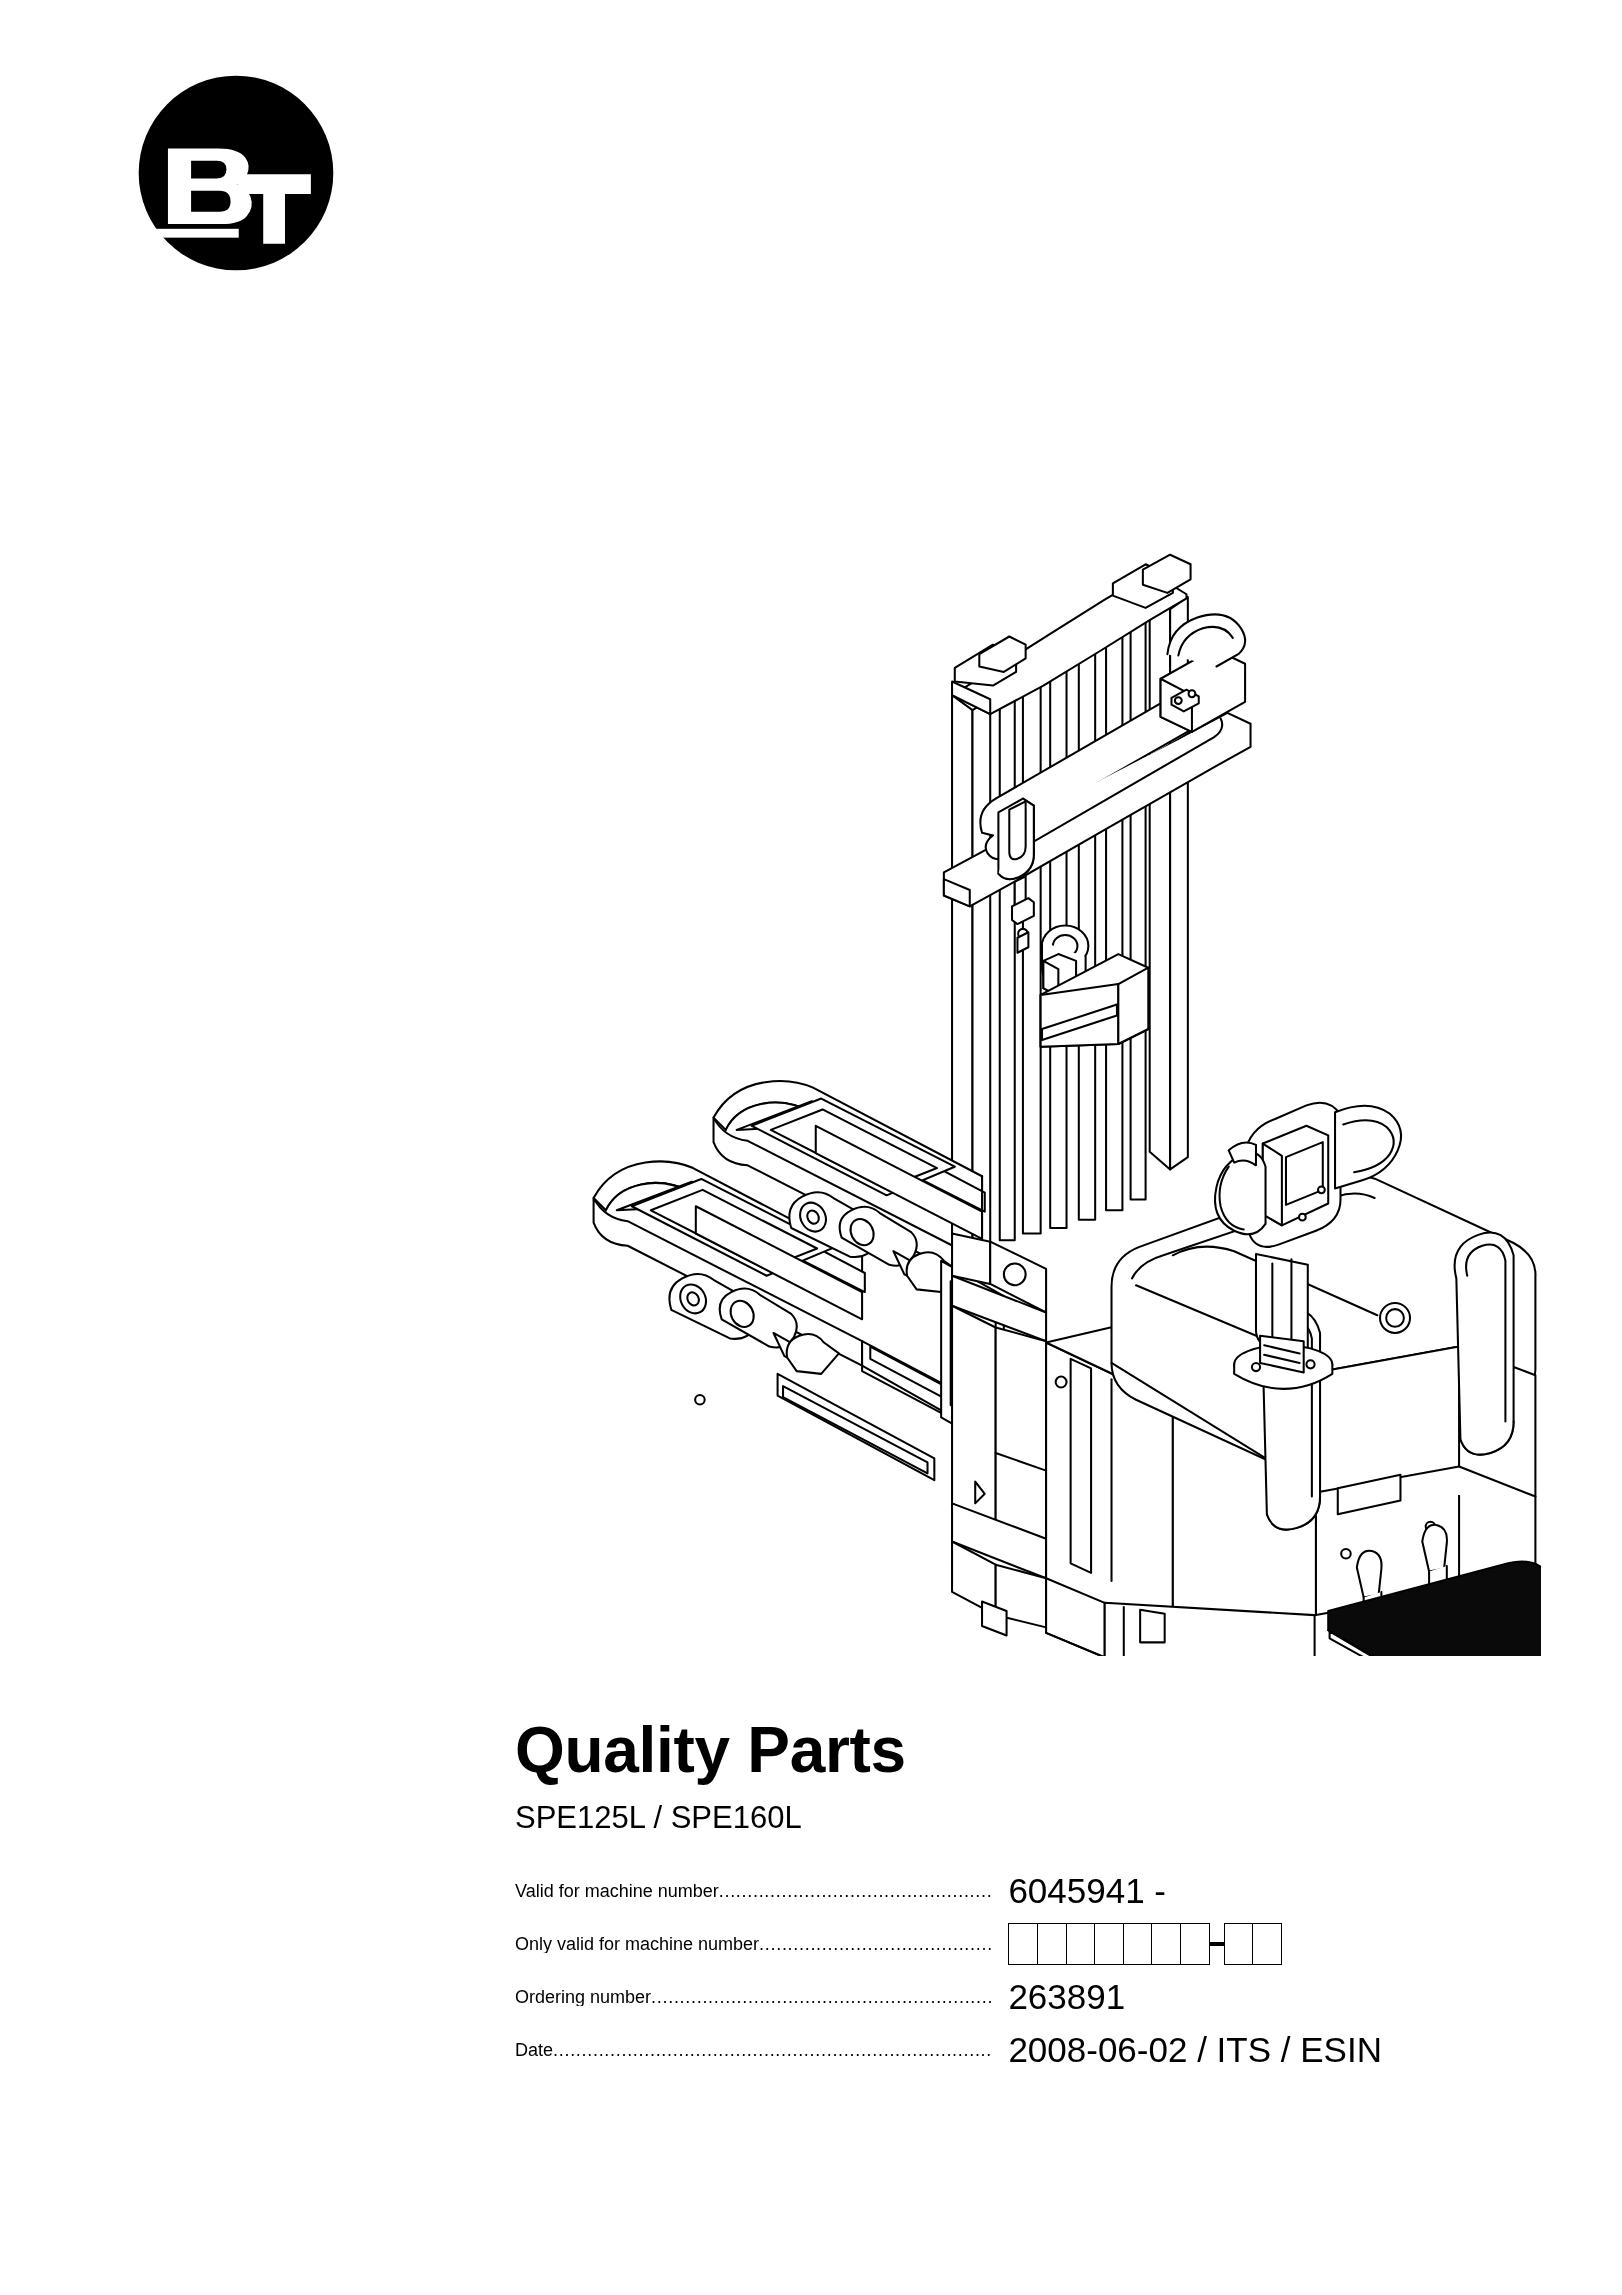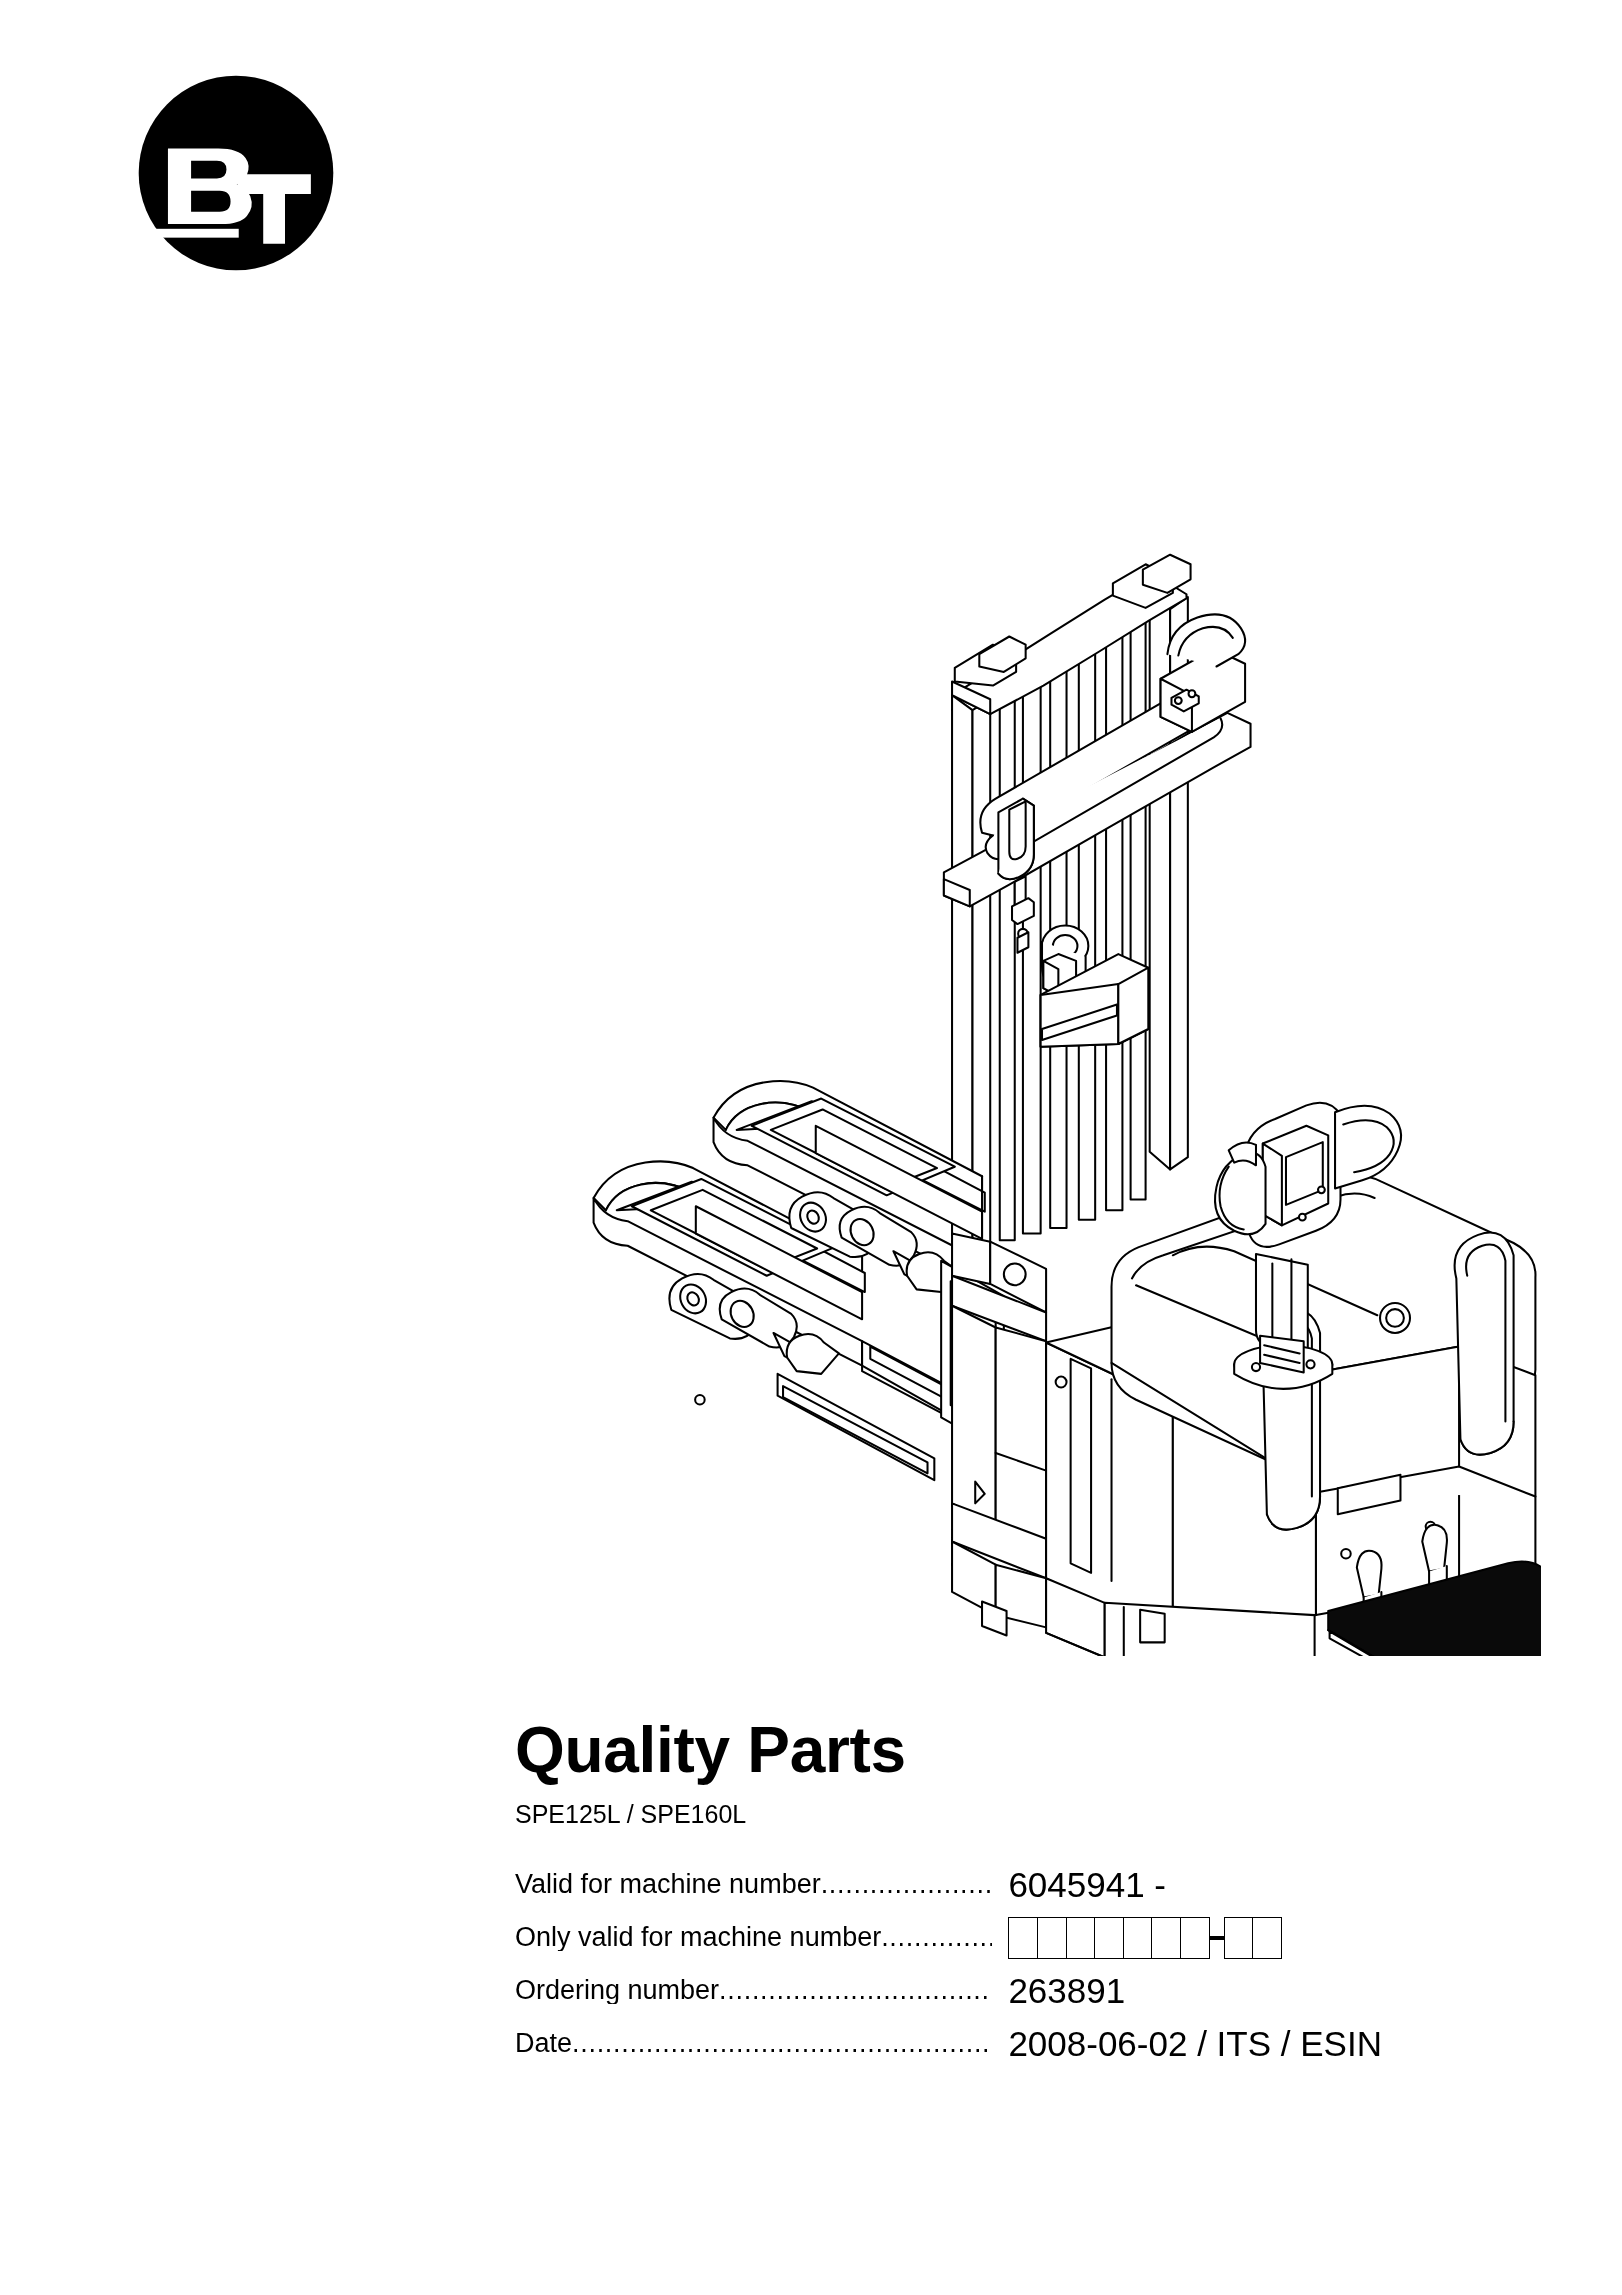--- a/index.html
+++ b/index.html
@@ -49,42 +49,42 @@
   #doc-title {
     font-size: 64px;
     font-weight: bold;
     letter-spacing: -0.3px;
     line-height: 1.0;
     margin: 0 0 4.1px 0;
     white-space: nowrap;
   }
 
   #doc-subtitle {
-    font-size: 25px;
+    font-size: 31px;
     font-weight: normal;
     line-height: 1.0;
     margin: 20.4px 0 0 0;
     white-space: nowrap;
   }
 
   .spec-table {
     margin-top: 31px;
     border-collapse: collapse;
     width: 913px;
   }
   .spec-row { height: 53px; }
   .spec-label-cell {
     width: 477px;
     vertical-align: middle;
     padding: 0;
   }
   .spec-label-inner {
     display: flex;
     align-items: center;
-    font-size: 27px;
+    font-size: 18px;
     line-height: 1.0;
     white-space: nowrap;
     width: 477px;
     overflow: hidden;
   }
   .spec-label-text { flex: 0 0 auto; }
   .spec-leader {
     flex: 1 1 auto;
     overflow: hidden;
     white-space: nowrap;

